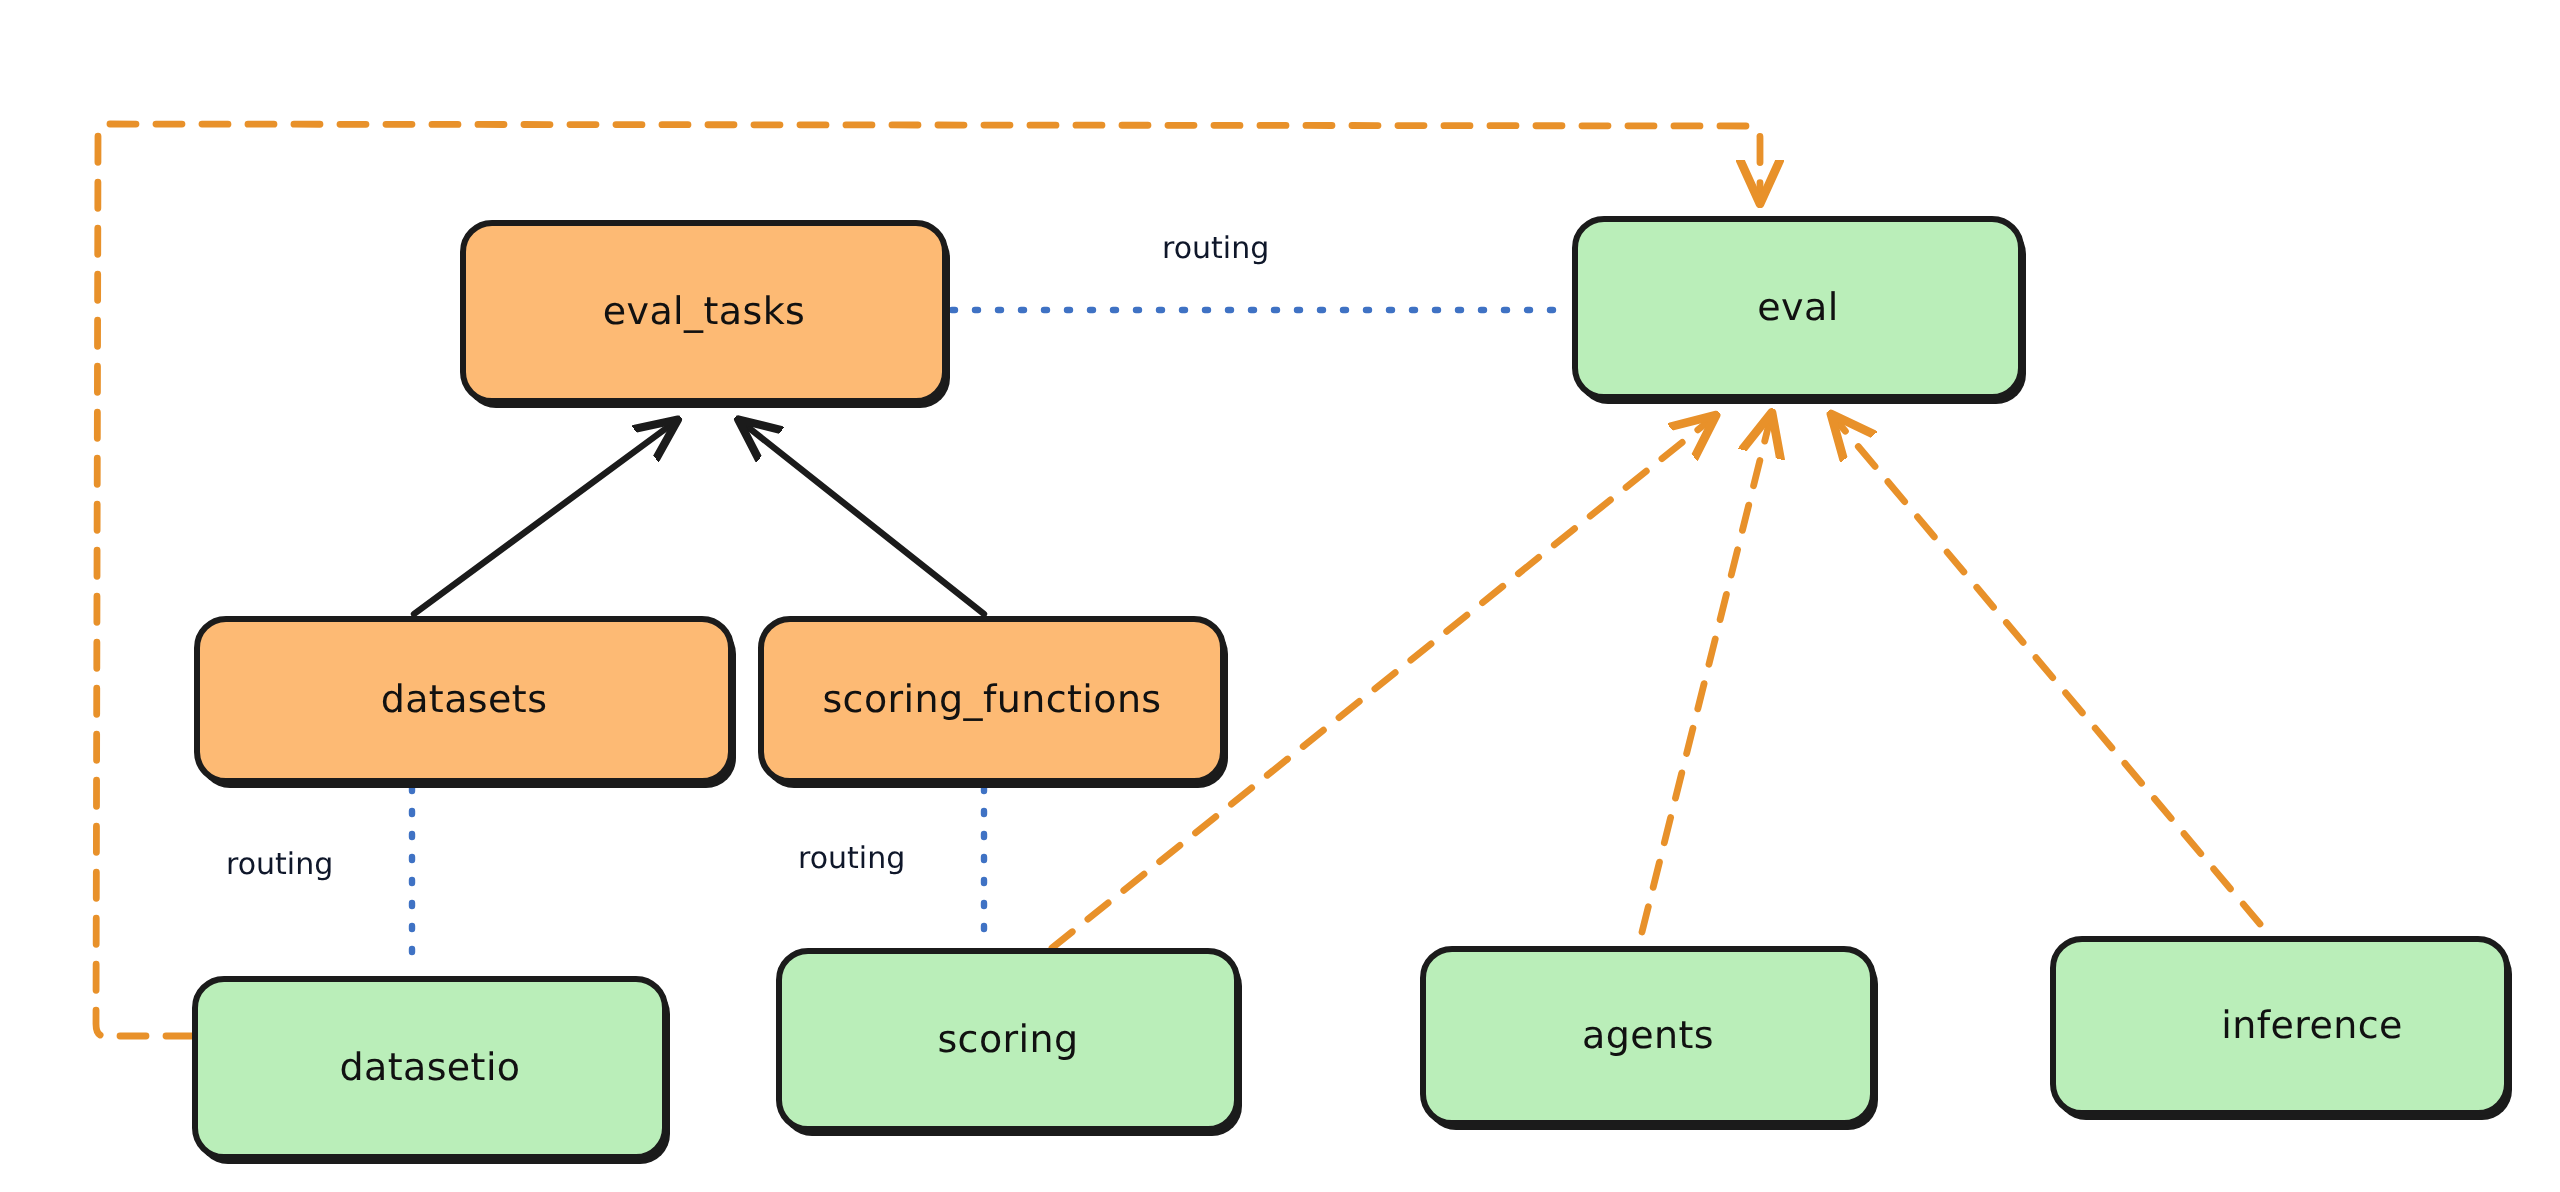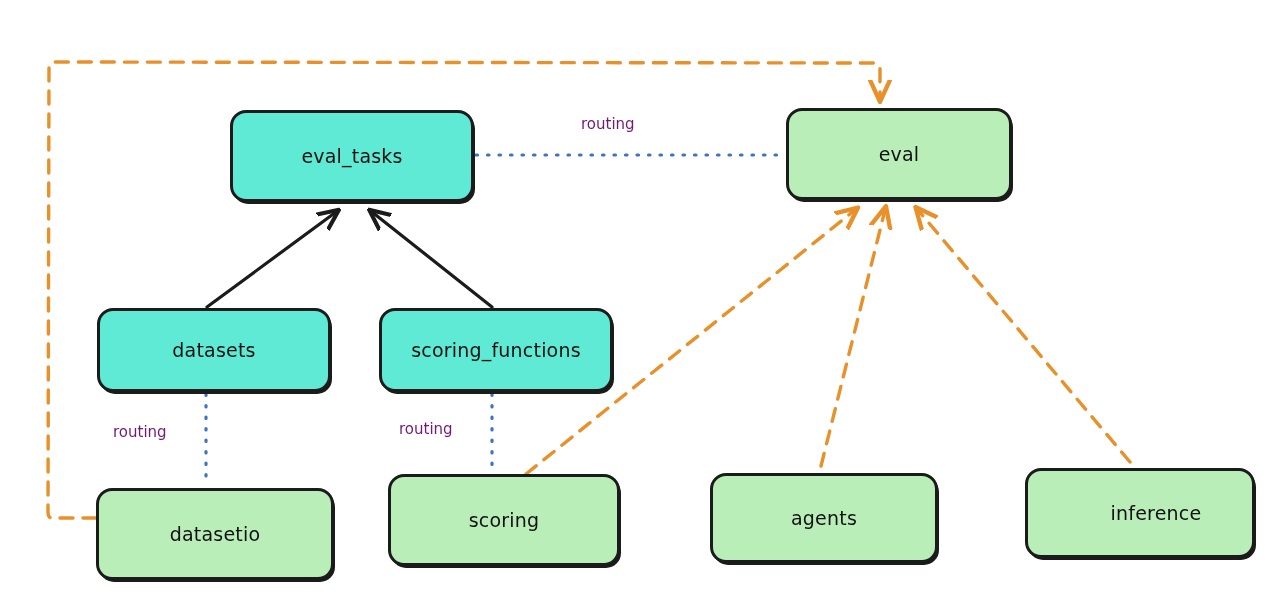--- a/index.html
+++ b/index.html
@@ -32,34 +32,34 @@
     display: flex;
     align-items: center;
     justify-content: center;
     font-family: "DejaVu Sans", sans-serif;
     font-size: 19px;
     color: #111111;
     letter-spacing: 0.2px;
     box-shadow: 2px 3px 0 -1px #1b1b1b;
   }
   .node.blue {
-    background: #5eead4;
+    background: #fdba74;
   }
   .node.green {
     background: #baeeb9;
   }
   .node-label {
     white-space: nowrap;
     pointer-events: none;
   }
   .edge-label {
     position: absolute;
     font-family: "DejaVu Sans", sans-serif;
     font-size: 15px;
-    color: #701a75;
+    color: #0f172a;
     white-space: nowrap;
     background: #ffffff;
     padding: 0 3px;
   }
 </style>
 </head>
 <body>
 
 <div id="canvas">
 
@@ -93,21 +93,21 @@
   </svg>
 
   <div class="node blue" style="left:230px; top:110px; width:244px; height:92px;">
     <span class="node-label">eval_tasks</span>
   </div>
 
   <div class="node green" style="left:786px; top:108px; width:226px; height:92px;">
     <span class="node-label">eval</span>
   </div>
 
-  <div class="node blue" style="left:97px; top:308px; width:234px; height:84px;">
+  <div class="node blue" style="left:97px; top:308px; width:270px; height:84px;">
     <span class="node-label">datasets</span>
   </div>
 
   <div class="node blue" style="left:379px; top:308px; width:234px; height:84px;">
     <span class="node-label">scoring_functions</span>
   </div>
 
   <div class="node green" style="left:96px; top:478px; width:238px; height:92px;margin-top:10px;">
     <span class="node-label">datasetio</span>
   </div>

